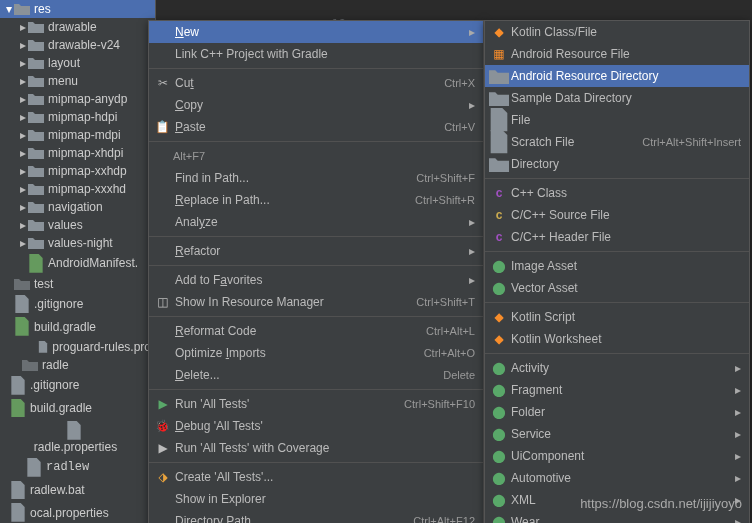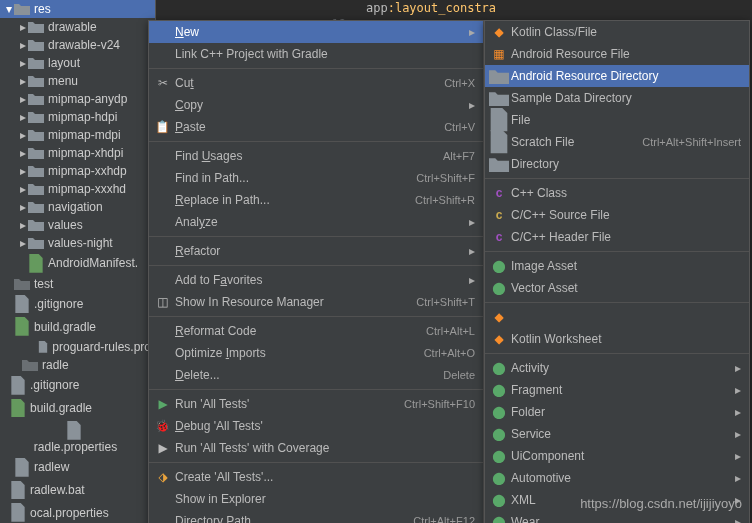--- a/index.html
+++ b/index.html
@@ -28,21 +28,20 @@
     .underline { text-decoration: underline; }
     .watermark { position: absolute; bottom: 12px; right: 10px; color: #aaa; font-size: 13px; z-index: 30; }
     .dimcol { position: absolute; top: 16px; right: 0; width: 16px; bottom: 0; color: #606366; font-family: Consolas, monospace; display: flex; flex-direction: column; align-items: center; }
     .dimcol span { height: 16px; }
   </style>
 </head>
 <body>
 
 <div class="editor-top">
   <span class="line-num">18</span>
-  <span class="code-text"><span>app</span><span class="attr">:layout_constra</span></span>
 </div>
 <div class="dimcol">
     <span>a</span>
     <span>a</span>
     <span>a</span>
     <span>a</span>
     <span>a</span>
     <span>a</span>
     <span>a</span>
     <span>a</span>
@@ -261,21 +260,21 @@
     </div>
     <div class="tree-item ind0" style="padding-left: 0px; flex-direction: column;">
       <span class="arrow"></span>
       <span class="icon">
         <svg viewBox="0 0 12 14">
           <path fill="#8a9299" d="M1 0h7l3 3v11H1z"></path>
         </svg>
       </span>
       <span class="label">radle.properties</span>
     </div>
-    <div class="tree-item ind0" style="padding-left: 4px;">
+    <div class="tree-item ind0" style="padding-left: 16px; font-family: Liberation Mono, monospace;">
       <span class="arrow"></span>
       <span class="icon">
         <svg viewBox="0 0 12 14">
           <path fill="#8a9299" d="M1 0h7l3 3v11H1z"></path>
         </svg>
       </span>
       <span class="label">radlew</span>
     </div>
     <div class="tree-item ind0" style="padding-left: 0px;">
       <span class="arrow"></span>
@@ -319,21 +318,20 @@
       <span class="submenu-arrow">▸</span>
     </div>
     <div class="menu-row">
       <span class="micon">📋</span>
       <span class="mlabel"><span class="underline">P</span>aste</span>
       <span class="shortcut">Ctrl+V</span>
     </div>
     <div class="menu-sep"></div>
     <div class="menu-row">
       <span class="micon"></span>
-      <span class="mlabel">Find <span class="underline">U</span>sages</span>
       <span class="shortcut">Alt+F7</span>
     </div>
     <div class="menu-row">
       <span class="micon"></span>
       <span class="mlabel">Find in Path...</span>
       <span class="shortcut">Ctrl+Shift+F</span>
     </div>
     <div class="menu-row">
       <span class="micon"></span>
       <span class="mlabel"><span class="underline">R</span>eplace in Path...</span>
@@ -495,20 +493,21 @@
       <span class="micon">
         <span style="color:#59a869">⬤</span>
       </span>
       <span class="mlabel">Vector Asset</span>
     </div>
     <div class="menu-sep"></div>
     <div class="menu-row">
       <span class="micon">
         <span style="color:#f88d2b">◆</span>
       </span>
+      <span class="mlabel">Kotlin Script</span>
     </div>
     <div class="menu-row">
       <span class="micon">
         <span style="color:#f88d2b">◆</span>
       </span>
       <span class="mlabel">Kotlin Worksheet</span>
     </div>
     <div class="menu-sep"></div>
     <div class="menu-row">
       <span class="micon">

